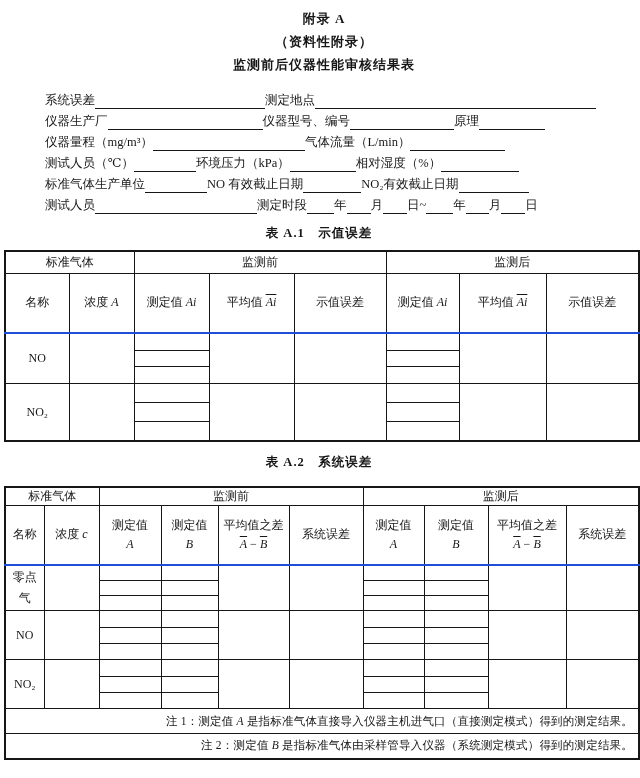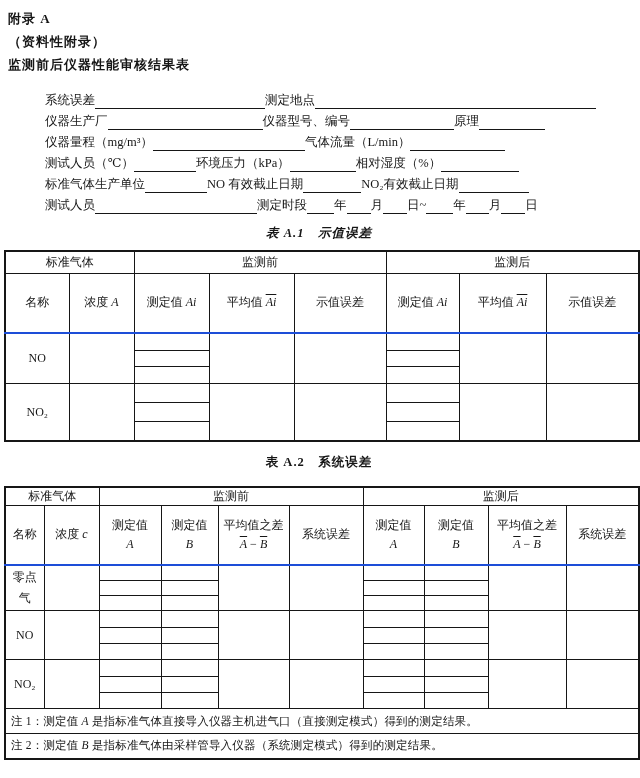--- a/index.html
+++ b/index.html
@@ -5,33 +5,33 @@
   * { margin:0; padding:0; box-sizing:border-box; }
   html, body { background:#ffffff; }
   body {
     width:640px; height:778px; overflow:hidden;
     font-family:"Liberation Serif","DejaVu Serif",serif;
     color:#161616;
   }
   .page { width:640px; height:778px; position:relative; }
 
   
-  .titles { text-align:left; padding-top:7px;padding-left:8px; }
+  .titles { text-align:center; padding-top:7px;padding-left:8px; }
   .t { font-size:13px; font-weight:bold; line-height:23px; letter-spacing:1px; }
 
   
   .form { margin:12px 44px 0 45px; font-size:12.5px; }
   .fline { display:flex; align-items:flex-end; height:21px; white-space:nowrap; }
   .lbl { flex:none; line-height:17px; }
   .u { flex:none; border-bottom:1px solid #161616; height:15px; }
   .u.grow { flex:1; }
 
   
   .tcap { width:638px; text-align:center; font-weight:bold; font-size:12.5px; letter-spacing:1px; }
-  .cap1 { margin:11px 0 8px;font-style:italic; }
+  .cap1 { margin:11px 0 8px; }
   .cap2 { margin:12px 0 15px; }
   table.tbl {
     border-collapse:collapse; table-layout:fixed;
     width:634px; margin-left:4px;
     border:2px solid #161616;
     font-size:12px; text-align:center;
   }
   .tbl th, .tbl td { border:1px solid #161616; padding:0 2px; font-weight:normal; vertical-align:middle; }
   .tbl thead tr.hr2 th { border-bottom:2px solid #1d4ed8; }
   tr.h22 { height:22px; } tr.h60 { height:60px; }
@@ -39,21 +39,21 @@
   tr.h16 { height:16px; } tr.h59 { height:59px; }
   tr.h46 { height:46px;text-align:center; } tr.h49 { height:49px; }
   tr.hnote { height:25px; }
   .var { font-style:italic; font-family:"Liberation Serif","DejaVu Serif",serif; }
   .ovl { text-decoration:overline; }
   .line { display:block; line-height:1.55; }
   td.meas { position:relative; padding:0; }
   .sl { position:absolute; left:0; right:0; height:0; border-top:1px solid #161616; }
   .s1 { top:33.3%; } .s2 { top:66.6%; }
   td.rowname { white-space:pre-line; line-height:1.7; }
-  td.note { text-align:left; font-size:11.5px; padding:2px 5px; letter-spacing:0.2px; }
+  td.note { text-align:right; font-size:11.5px; padding:2px 5px; letter-spacing:0.2px; }
 </style>
 </head>
 <body>
 
 <div class="page">
 
   <div class="titles">
     <div class="t">附录 A</div>
     <div class="t">（资料性附录）</div>
     <div class="t">监测前后仪器性能审核结果表</div>

